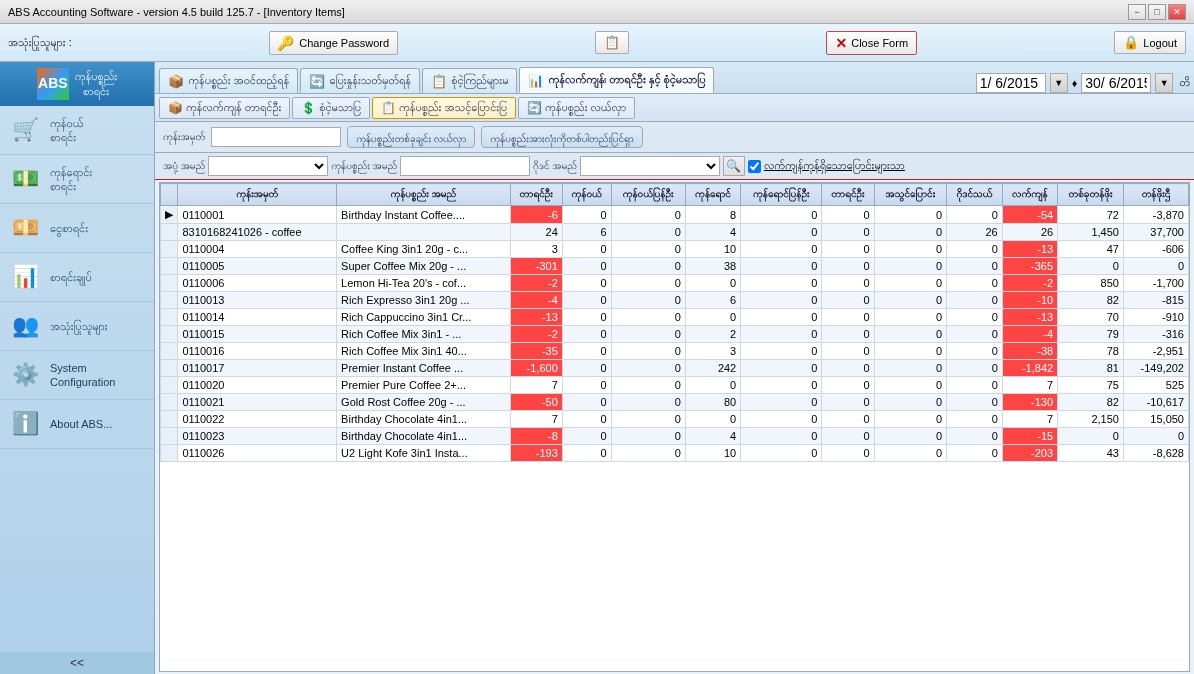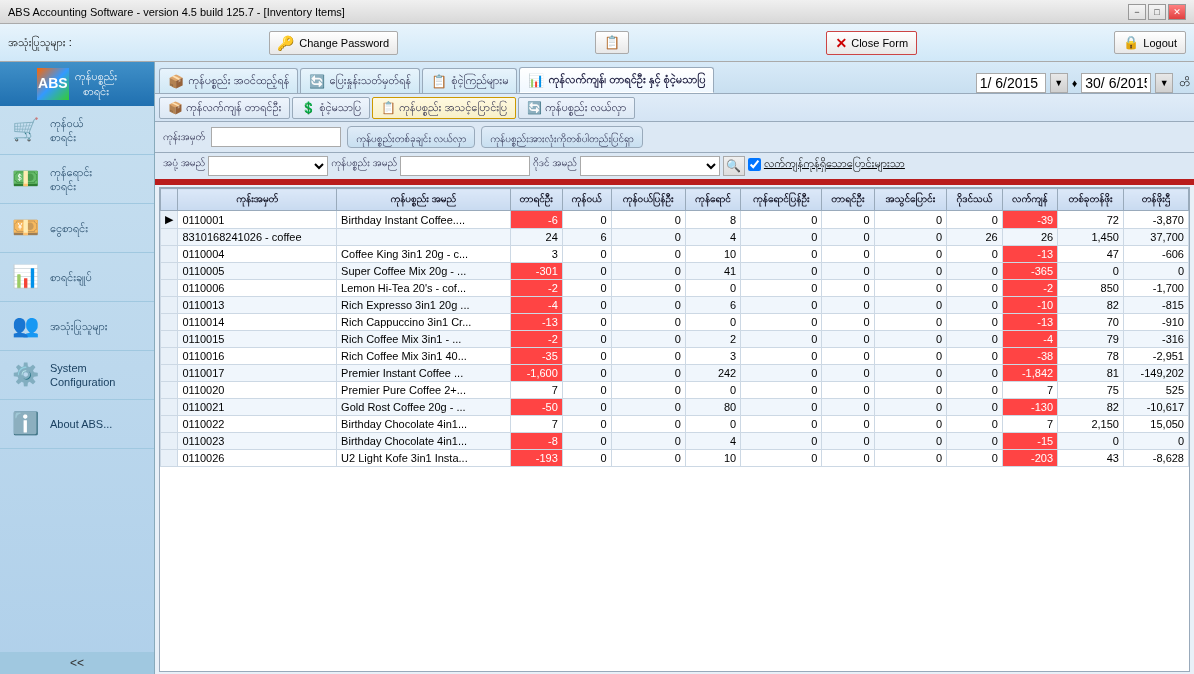--- a/index.html
+++ b/index.html
@@ -193,24 +193,24 @@
     #filterbar {
       background: #dce8f4;
       border-bottom: 1px solid #9ab;
       padding: 4px 8px;
       display: flex;
       align-items: center;
       gap: 6px;
     }
     #filterbar2 {
       background: #dce8f4;
-      border-bottom: 6px solid #b91c1c;
+      border-bottom: 1px solid #b91c1c;
       padding: 3px 8px;
       display: flex;
-      align-items: flex-start;
+      align-items: center;
       gap: 3px;
     }
     .filter-label { color: #224; font-size: 10px; white-space: nowrap; }
     .filter-input {
       height: 20px;
       border: 1px solid #aaa;
       background: white;
       padding: 1px 4px;
       font-size: 10px;
     }
@@ -456,21 +456,21 @@
               <td>0110001</td>
               <td>Birthday Instant Coffee....</td>
               <td class="neg-red">-6</td>
               <td class="td-num">0</td>
               <td class="td-num">0</td>
               <td class="td-num">8</td>
               <td class="td-num">0</td>
               <td class="td-num">0</td>
               <td class="td-num">0</td>
               <td class="td-num">0</td>
-              <td class="neg-red">-39</td>
+              <td class="neg-red">-54</td>
               <td class="td-num">72</td>
               <td class="td-num">-3,870</td>
             </tr>
             <tr>
               <td class="row-indicator td-center"></td>
               <td>8310168241026 - coffee</td>
               <td></td>
               <td class="td-num">24</td>
               <td class="td-num">6</td>
               <td class="td-num">0</td>
@@ -499,21 +499,21 @@
               <td class="td-num">47</td>
               <td class="td-num">-606</td>
             </tr>
             <tr>
               <td class="row-indicator td-center"></td>
               <td>0110005</td>
               <td>Super Coffee Mix 20g - ...</td>
               <td class="neg-red">-301</td>
               <td class="td-num">0</td>
               <td class="td-num">0</td>
-              <td class="td-num">41</td>
+              <td class="td-num">38</td>
               <td class="td-num">0</td>
               <td class="td-num">0</td>
               <td class="td-num">0</td>
               <td class="td-num">0</td>
               <td class="neg-red">-365</td>
               <td class="td-num">0</td>
               <td class="td-num">0</td>
             </tr>
             <tr>
               <td class="row-indicator td-center"></td>

